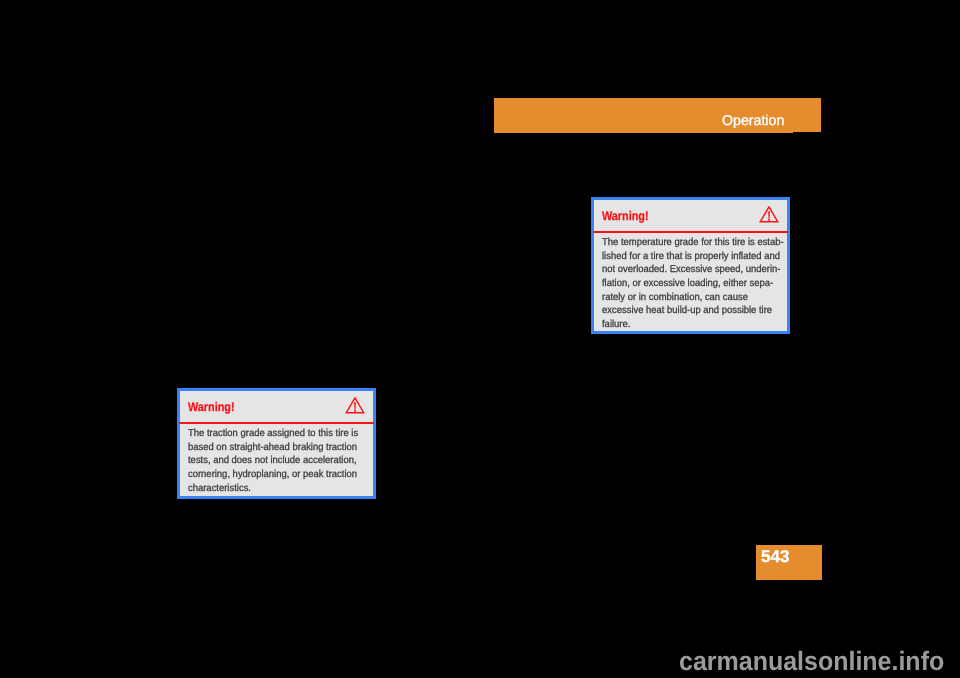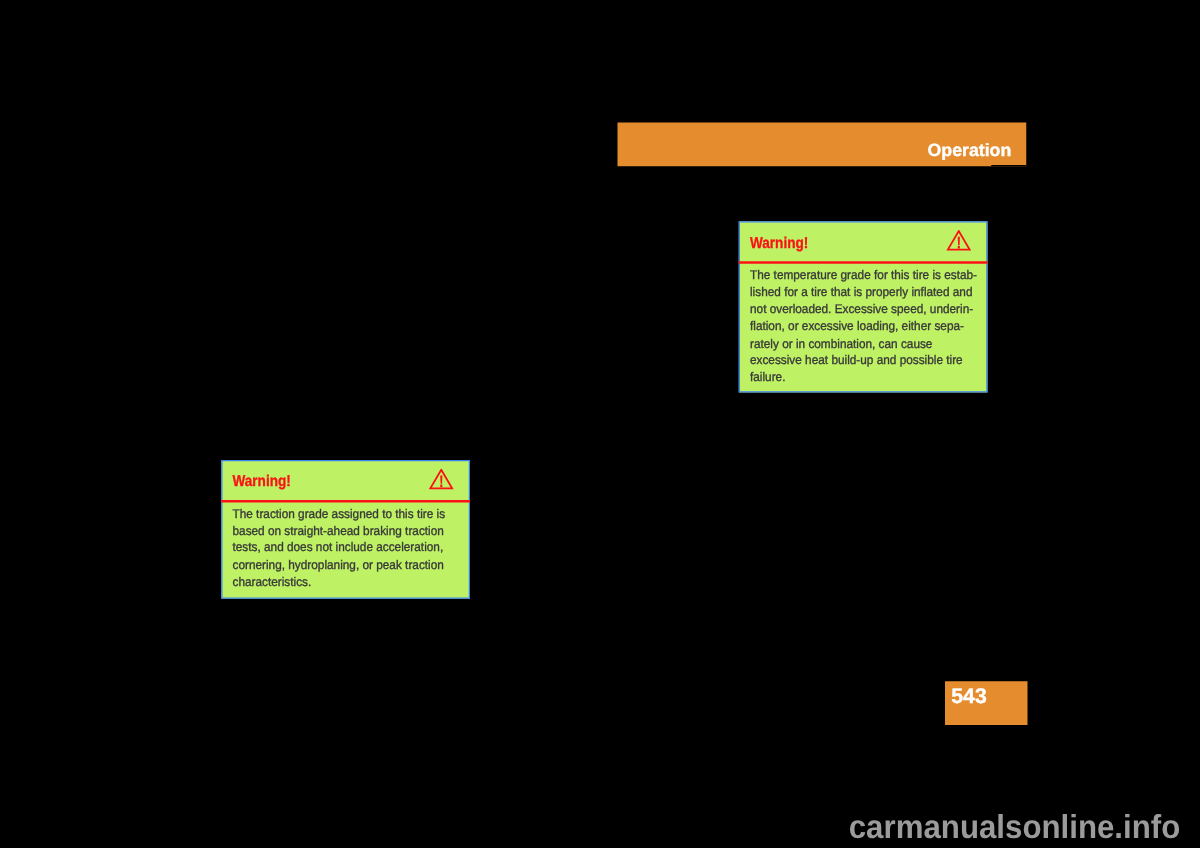--- a/index.html
+++ b/index.html
@@ -20,41 +20,41 @@
     position: absolute;
     left: 494px; top: 98px;
     width: 327px; height: 35px;
     background: #e48c2e;
   }
   .header-title {
     position: absolute;
     left: 722px; top: 112.5px;
     color: #ffffff;
     font-size: 14.2px;
-    font-weight: bold;
+    font-weight: normal;
     -webkit-text-stroke: 0.3px #ffffff;
     transform: scaleX(1.0);
     transform-origin: left top;
     letter-spacing: 0.0px;
     white-space: nowrap;
-    margin-left: 20px;
   }
   .header-step {
     position: absolute;
     left: 793px; top: 132px;
     width: 28px; height: 1px;
     background: #000000;
   }
 
   
   .warn {
     position: absolute;
-    background: #bef264;
+    background: #e5e5e5;
     box-sizing: border-box;
-    border: 1px solid #3b82f6;
+    border: 3px solid #3b82f6;
+    margin-top: 20px;
   }
   .warn-head { position: relative; height: 33px; }
   .warn-rule { position:absolute; left:-1px; right:-1px; top:31.2px; height:2.0px; background:#fb1116; }
   .warn-title {
     position: absolute;
     left: 7.6px; top: 9.3px;
     color: #fb1116;
     font-weight: bold;
     font-size: 12.5px;
     -webkit-text-stroke: 0.25px #fb1116;

